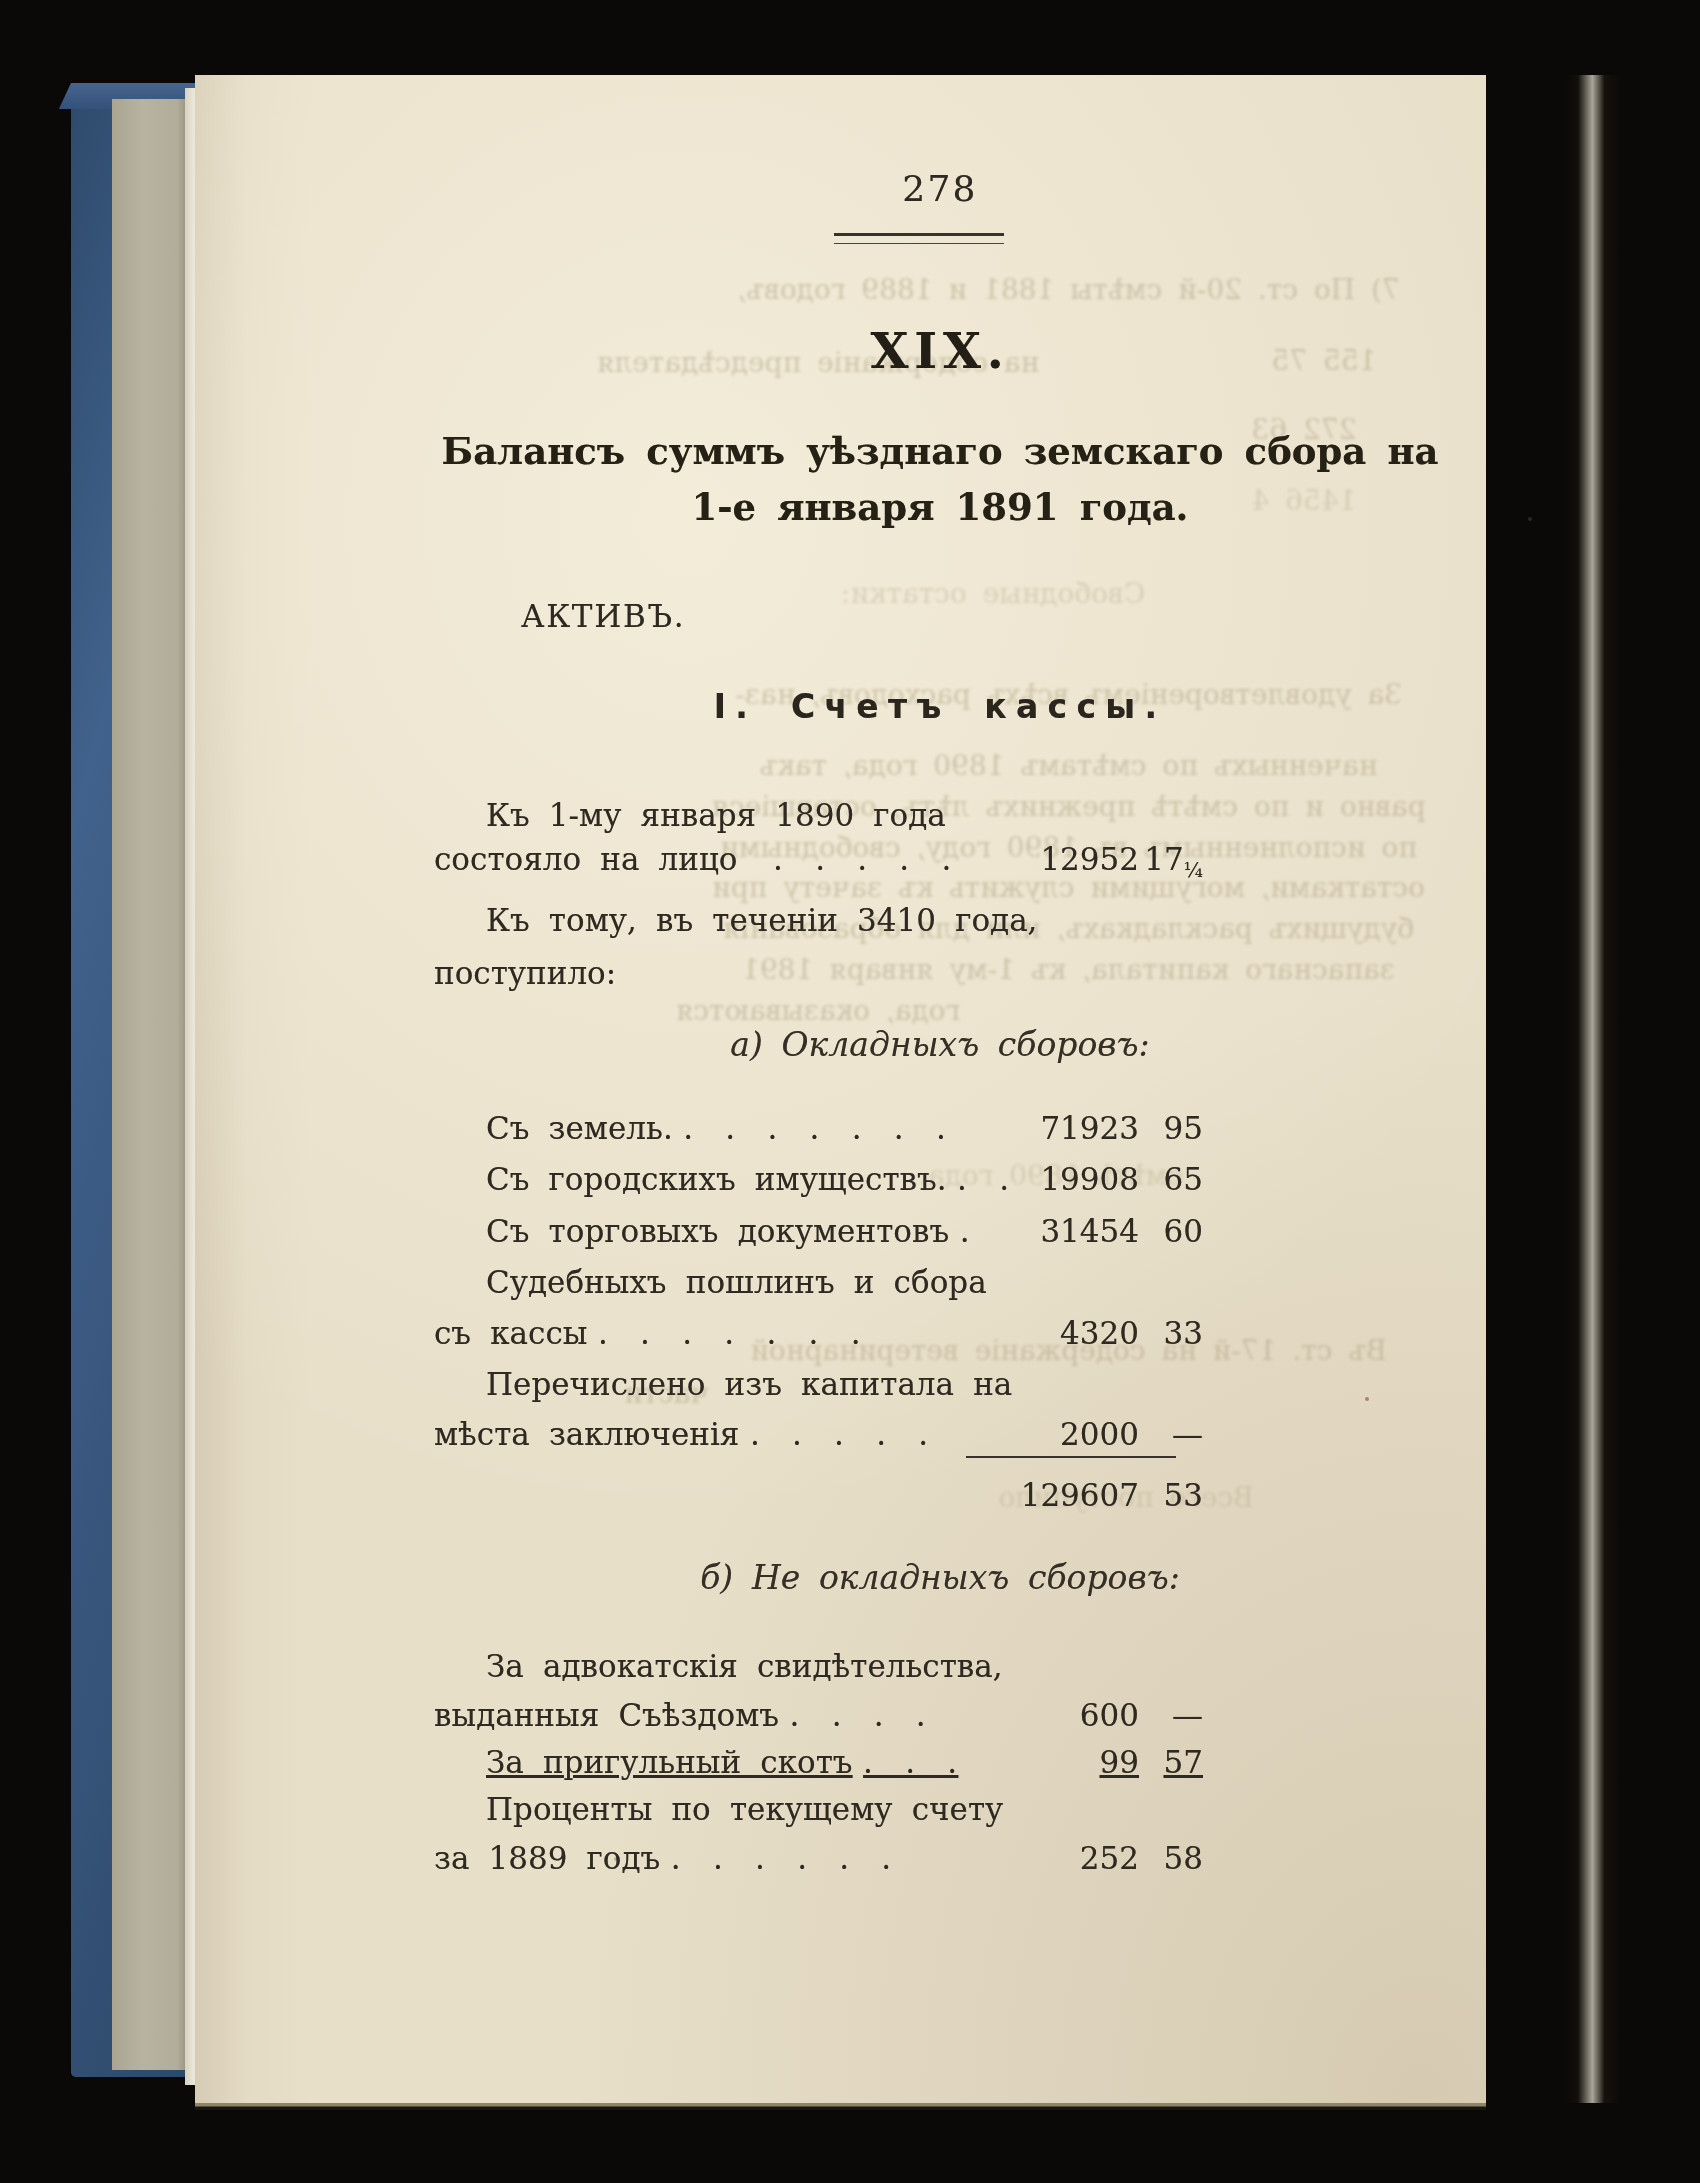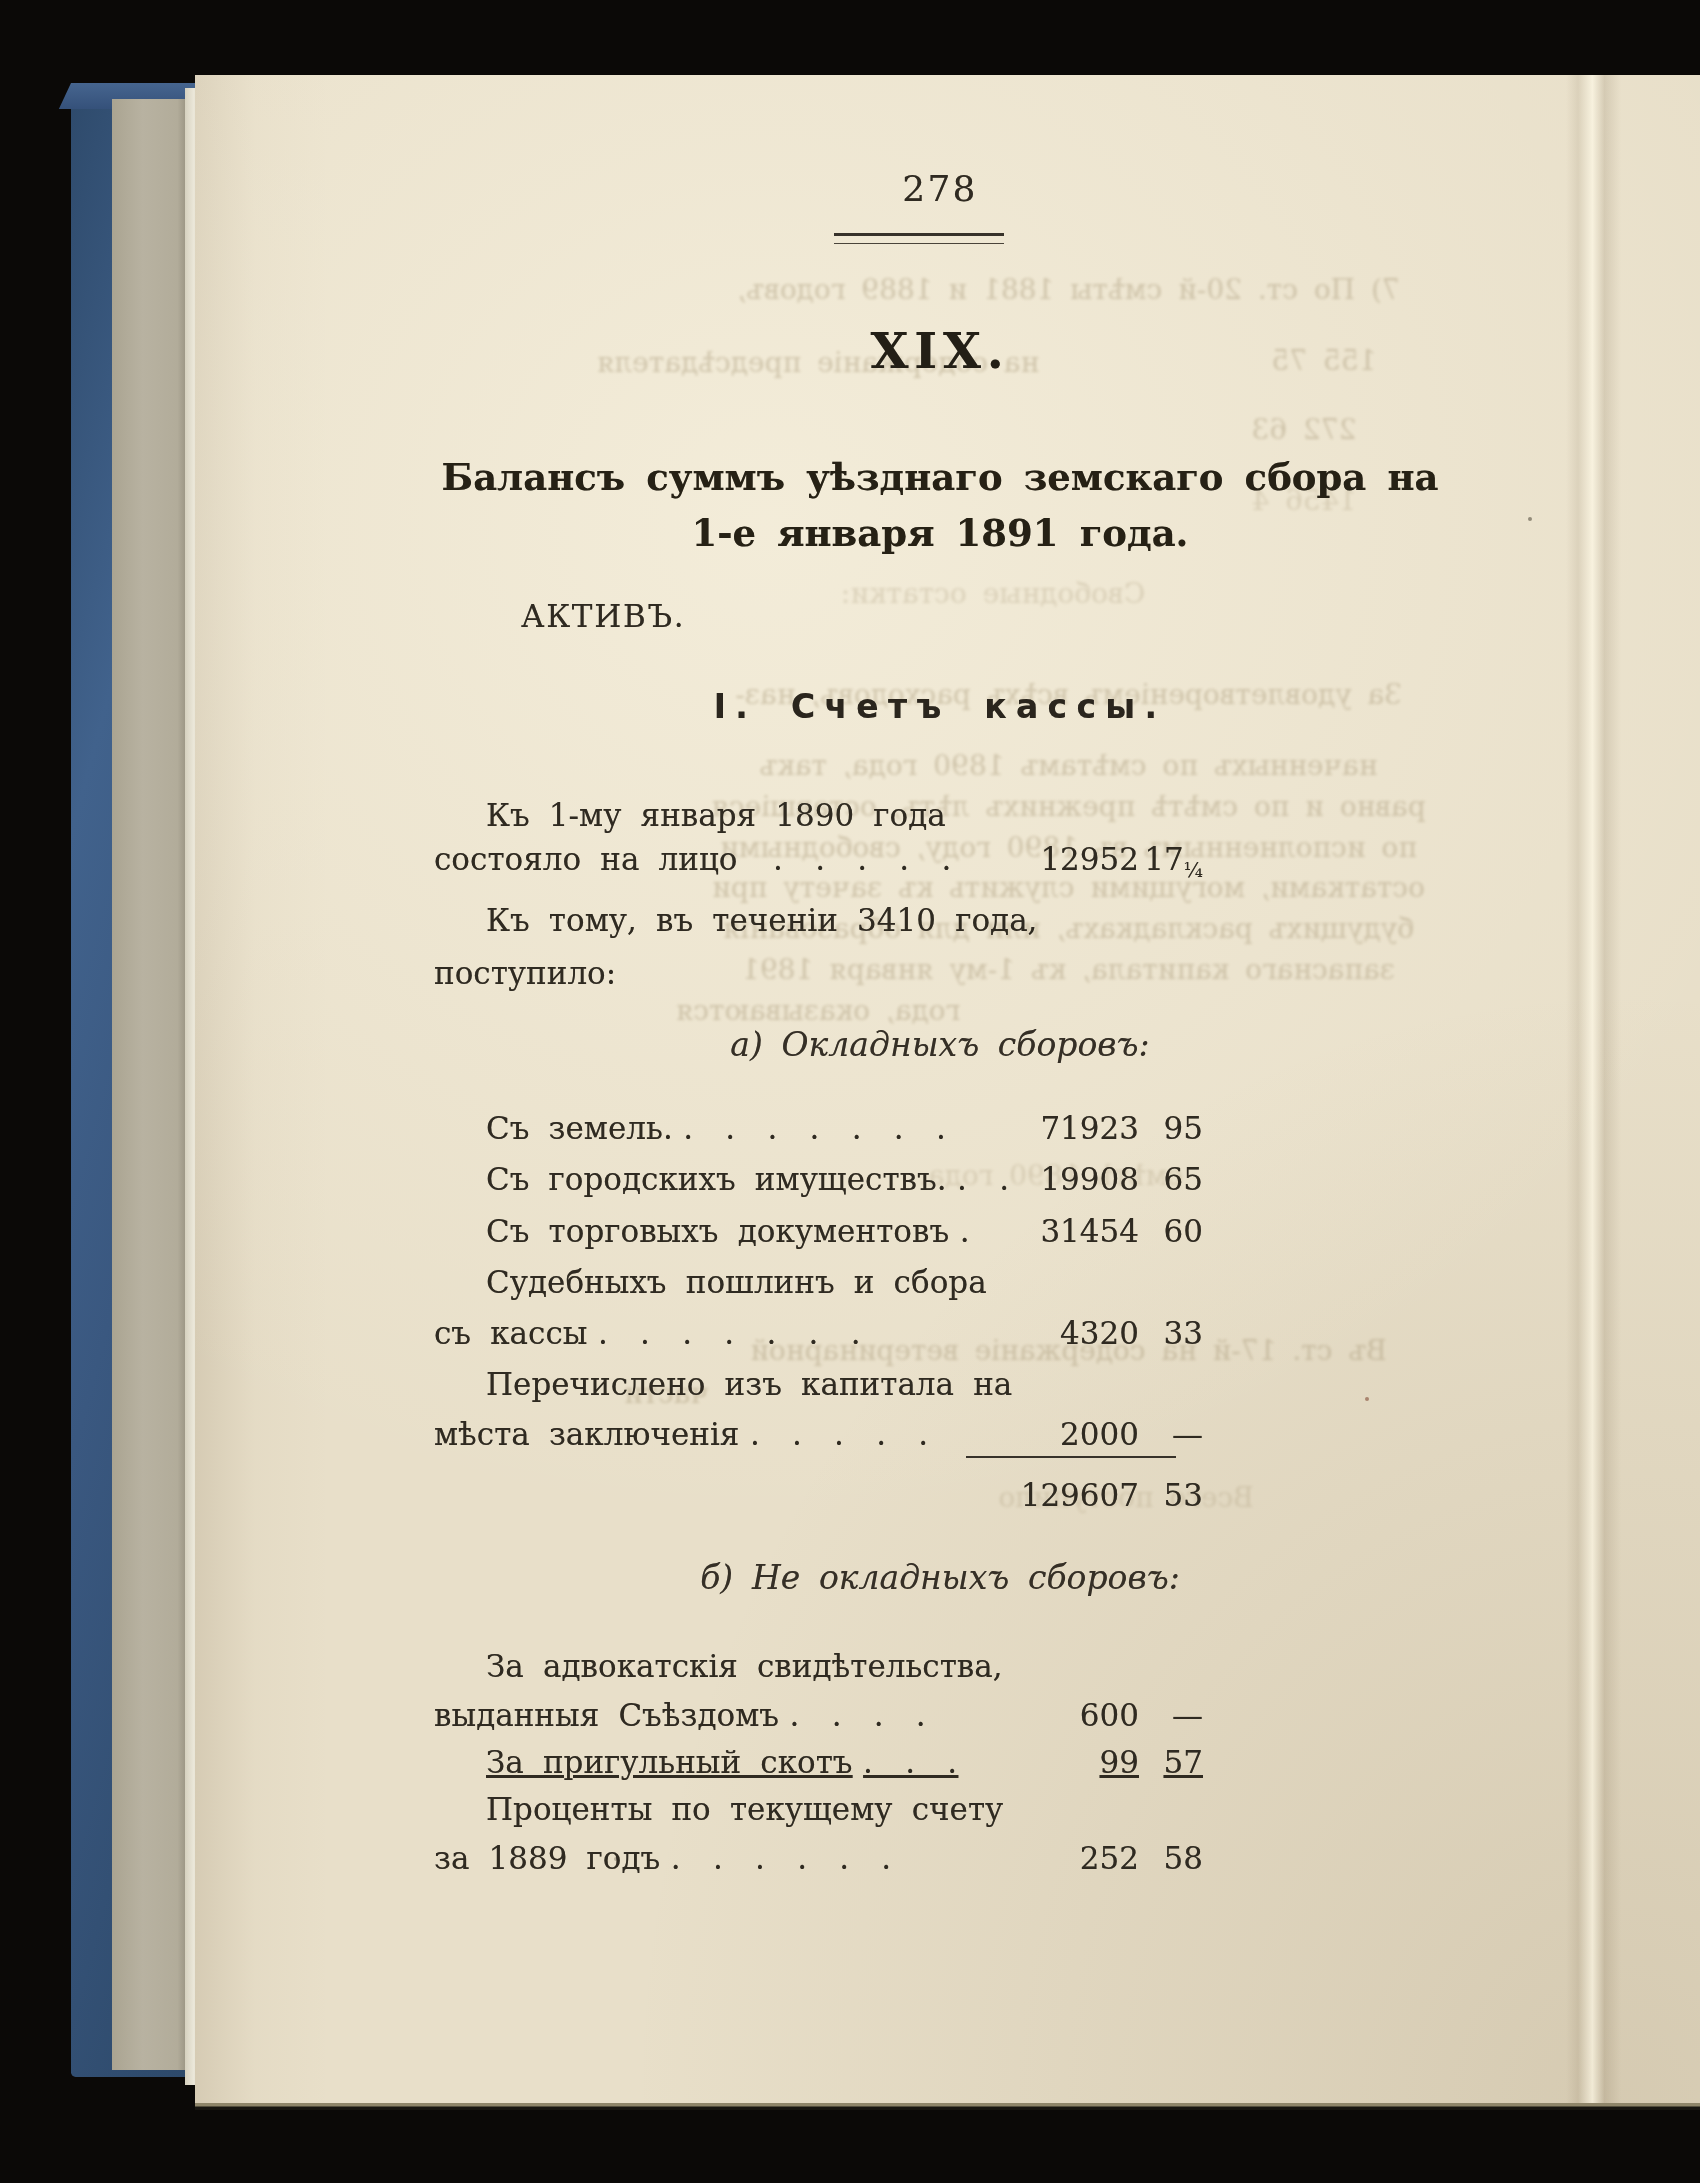--- a/index.html
+++ b/index.html
@@ -8,39 +8,39 @@
   
   .cover-blue{position:absolute;left:71px;top:83px;width:137px;height:1994px;
     background:linear-gradient(105deg,#2e4a6b 0%,#41628c 30%,#3a5880 55%,#2c4868 100%);
     border-radius:3.5px 0 0 4.7px;}
   .cover-blue:before{content:"";position:absolute;left:0;top:0;width:100%;height:26px;
     background:linear-gradient(180deg,#46658f,#35517a);transform:skewX(-25deg);transform-origin:top left;}
   .flyleaf{position:absolute;left:112px;top:99px;width:77px;height:1971px;
     background:linear-gradient(90deg,#aaa491 0%,#b8b2a1 40%,#b2ac9a 85%,#938d7c 100%);}
   .page-edge-white{position:absolute;left:185px;top:88px;width:15px;height:1997px;
     background:linear-gradient(90deg,#d6d1bf,#ece8da 60%,#cfcab6 100%);}
-  .page{position:absolute;left:195px;top:75px;width:1505px;height:2028px;
+  .page{position:absolute;left:195px;top:75px;width:1291px;height:2028px;
     background:
       radial-gradient(130% 90% at 38% 22%, rgba(252,247,230,0.55) 0%, rgba(252,247,230,0) 55%),
       radial-gradient(120% 100% at 95% 100%, rgba(140,120,85,0.20) 0%, rgba(140,120,85,0) 55%),
       linear-gradient(90deg, rgba(120,100,70,0.16) 0%, rgba(120,100,70,0.03) 4%, rgba(120,100,70,0) 9%),
       #e8dfc9;
     box-shadow:0 3.5px 0 #8e8569, 0 7px 0 #4a443634;}
   .crease{position:absolute;left:1371px;top:0;width:55px;height:100%;
     background:linear-gradient(90deg, rgba(90,70,40,0) 0%, rgba(90,70,40,0.10) 22%,
       rgba(255,250,232,0.65) 48%, rgba(90,70,40,0.14) 70%, rgba(90,70,40,0) 100%);}
   .speck{position:absolute;width:4.1px;height:4.1px;border-radius:50%;background:#4b4334;opacity:.55;}
   
   .ink{position:absolute;color:#2f2a21;text-shadow:0 0 0.6px rgba(47,42,33,.45);}
   .col-center{left:221px;width:1048px;text-align:center;}
   .pageno{top:93px;font-size:36px;letter-spacing:2.3px;}
   .pagerule{position:absolute;top:158px;left:639px;width:170px;height:7px;
     border-top:3.5px solid #37322a;border-bottom:1.2px solid #4a443a;}
   .numeral{top:247px;font-size:49px;font-weight:bold;letter-spacing:5.8px;color:#231f16;}
-  .doc-title{top:348px;font-size:37px;font-weight:bold;line-height:56px;word-spacing:8.2px;color:#262115;margin-top:26px;}
+  .doc-title{top:348px;font-size:37px;font-weight:bold;line-height:56px;word-spacing:8.2px;color:#262115;}
   .activ{top:523px;left:326px;font-size:37px;letter-spacing:1.7px;}
   .acct{top:612px;font-size:33px;font-weight:bold;letter-spacing:9.3px;word-spacing:13px;
     font-family:"DejaVu Sans","Liberation Sans",sans-serif;color:#2a251d;}
   .bodyline{font-size:31px;word-spacing:9.3px;white-space:nowrap;}
   .indent{left:291px;}
   .flush{left:239px;}
   .row{position:absolute;left:239px;width:769px;display:flex;align-items:baseline;
     color:#2f2a21;text-shadow:0 0 0.6px rgba(47,42,33,.45);font-size:31px;word-spacing:9.3px;white-space:nowrap;}
   .row .pad{width:52px;flex:none;}
   .row .dots{flex:1;overflow:hidden;word-spacing:20px;padding-left:10.5px;letter-spacing:1.2px;}

